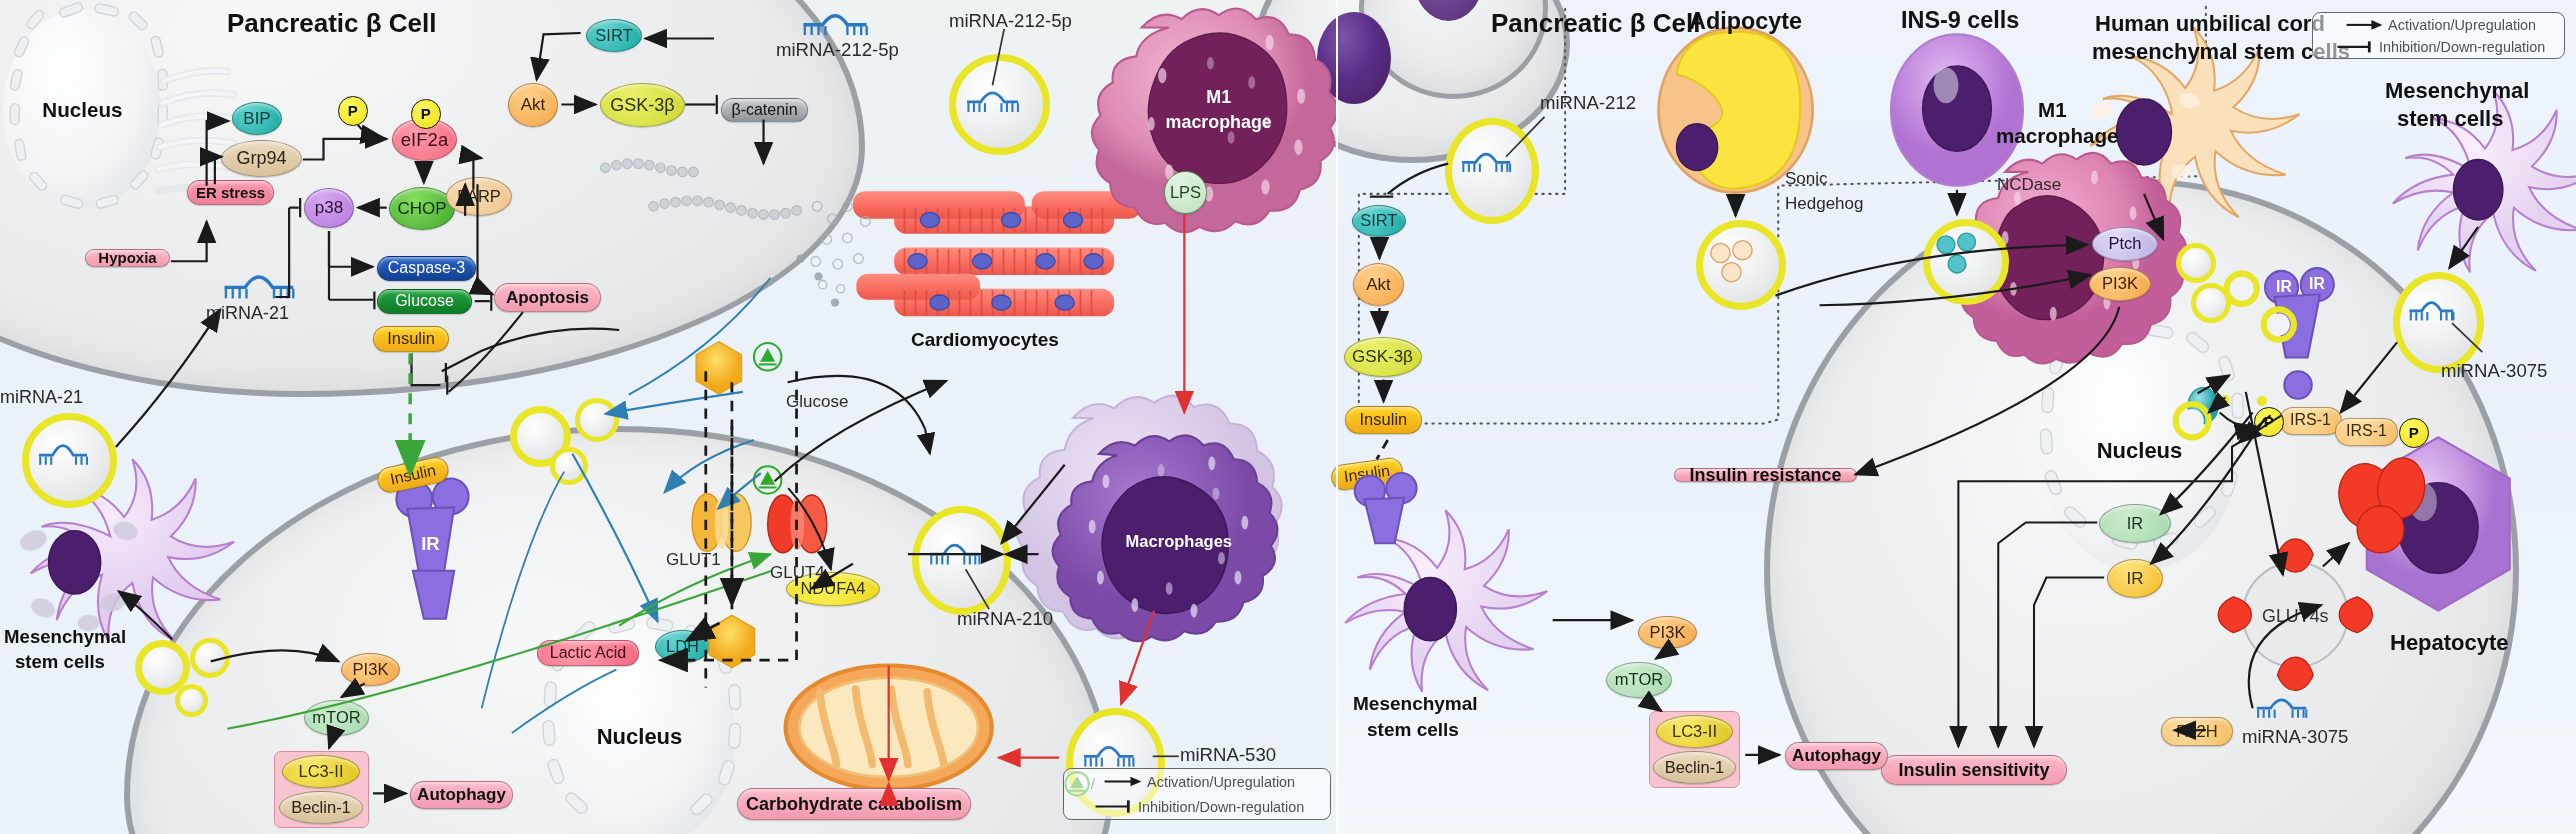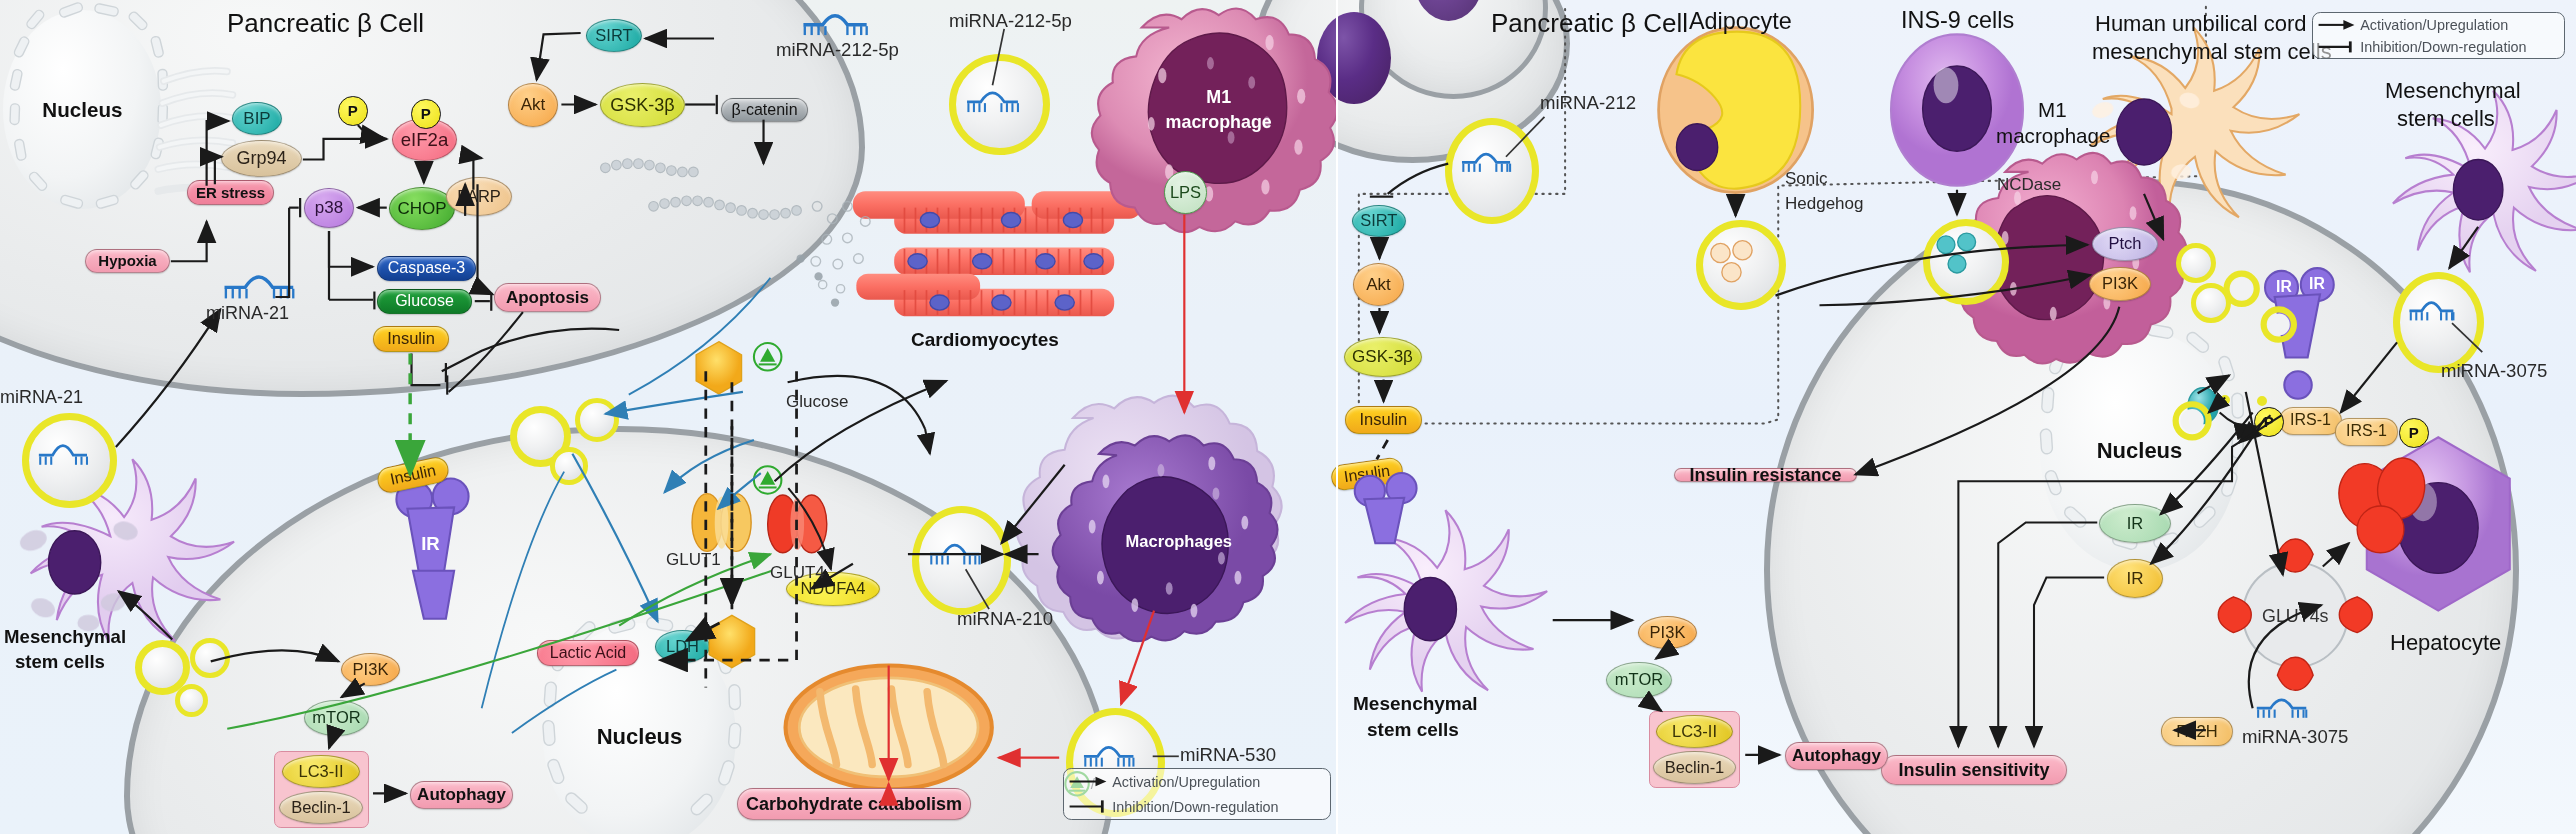--- a/index.html
+++ b/index.html
@@ -54,28 +54,28 @@
   .nuc-label{font-weight:bold;color:#111;z-index:11;position:relative;}
 
   
   .exo{position:absolute;border-radius:50%;
      background:radial-gradient(circle at 36% 30%,#ffffff 0%,#f0f1f2 45%,#d9dcdf 100%);
      box-shadow:0 0 0 0 rgba(0,0,0,0);z-index:24;}
   .exo-ring{border:7.6px solid #e9e628;}
   .exo-ring-sm{border:5.5px solid #e9e628;}
   .txt{position:absolute;z-index:40;color:#2a2a2a;white-space:nowrap;}
   .txt.bold{font-weight:bold;color:#111;}
-  .title{position:absolute;z-index:45;font-weight:normal;color:#111;}
+  .title{position:absolute;z-index:45;font-weight:bold;color:#111;}
 
   svg.overlay{position:absolute;left:0;top:0;width:100%;height:100%;z-index:20;pointer-events:none;}
   svg.overlay-top{z-index:35;}
 
   .legend{position:absolute;border:1.4px solid #5d6770;border-radius:8.3px;background:rgba(255,255,255,.55);
      z-index:55;box-sizing:border-box;}
-  .legend .row{display:flex;align-items:center;height:50%;padding-left:4.1px;}
+  .legend .row{display:flex;align-items:center;height:50%;padding-left:4.1px;justify-content:center;}
   .legend .ltext{font-size:14.4px;color:#4b5158;margin-left:4.1px;white-space:nowrap;}
 </style>
 </head>
 <body>
 
 <div id="canvas">
 
   <div class="panel" id="panelA">
 
     <div class="cellbody" style="left:-179px;top:-158px;width:1032px;height:543px;border-radius:52% 48% 54% 46%/55% 55% 45% 45%;"></div>
@@ -151,21 +151,21 @@
       </div>
 
     <div class="node ellipse c-tan" style="left:221px;top:140px;width:81px;height:37px;font-size:18px;">
       <span>Grp94</span>
       </div>
 
     <div class="node pill c-pinkdark" style="left:187px;top:180px;width:87px;height:25px;font-size:15px;">
       <span>ER stress</span>
       </div>
 
-    <div class="node pill c-pink" style="left:85px;top:249px;width:85px;height:24px;font-size:15px;text-align:center;">
+    <div class="node pill c-pink" style="left:85px;top:249px;width:85px;height:18px;font-size:15px;text-align:center;">
       <span>Hypoxia</span>
       </div>
 
     <div class="node ellipse c-salmon" style="left:392px;top:118px;width:65px;height:43px;font-size:18.6px;">
       <span>eIF2a</span>
       </div>
     <div class="phos" style="left:411px;top:99px;">
       <span>P</span>
       </div>
     <div class="phos" style="left:338px;top:96px;">

